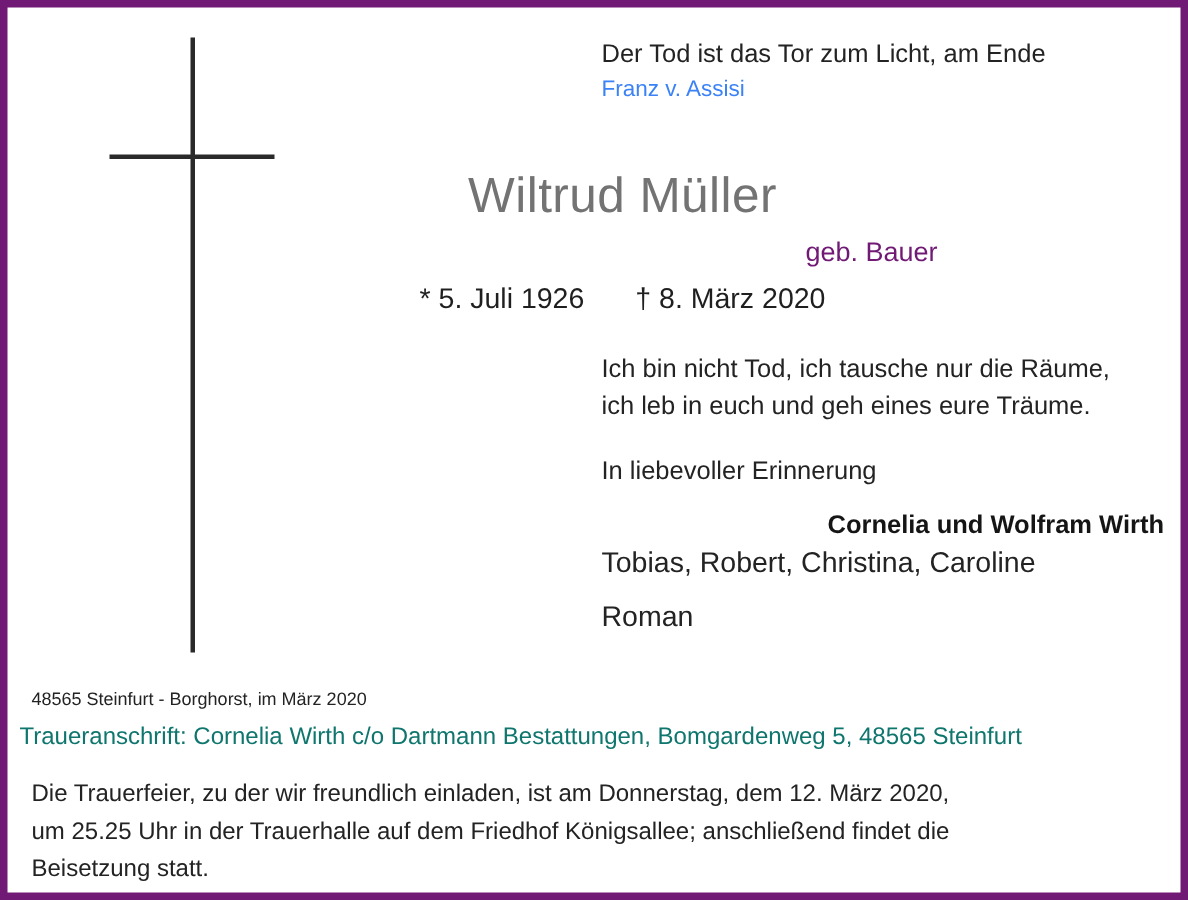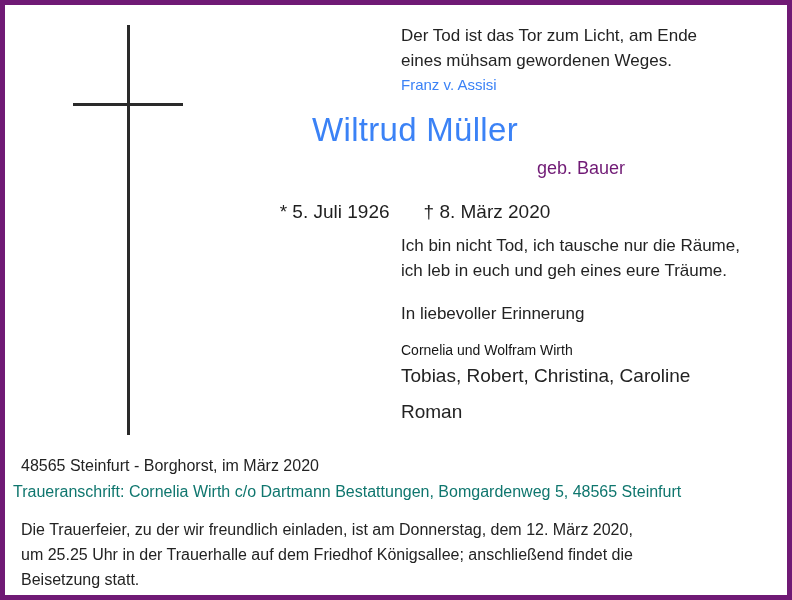--- a/index.html
+++ b/index.html
@@ -64,35 +64,35 @@
     position: absolute;
     left: 200px;
     top: 105px;
     width: 420px;
     text-align: center;
   }
   .name {
     font-size: 33px;
     line-height: 40px;
     font-weight: 400;
-    color: #3b82f6;
+    color: #737373;
     letter-spacing: 0.3px;
   }
   .born-name {
     font-size: 18px;
     line-height: 28px;
     color: #701a75;
     margin-top: 4px;
     text-align: right;
   }
   .dates {
     font-size: 19px;
     line-height: 28px;
     color: #1f1f1f;
-    margin-top: 16px;
+    margin-top: 4px;
   }
   .dates .sep {
     display: inline-block;
     width: 34px;
   }
 
   .quote-mid {
     position: absolute;
     left: 396px;
     top: 228px;
@@ -108,37 +108,38 @@
     top: 296px;
     width: 375px;
   }
   .memory .intro {
     font-size: 17px;
     line-height: 26px;
     color: #232323;
     margin-bottom: 10px;
   }
   .memory .strong-line {
-    font-size: 14px;
-    line-height: 26px;
-    font-weight: normal;
+    font-size: 17px;
+    line-height: 26px;
+    font-weight: bold;
     color: #151515;
+    text-align: right;
   }
   .memory .sub-line {
     font-size: 19px;
     line-height: 26px;
     color: #232323;
     margin-bottom: 10px;
   }
 
   .place-line {
     position: absolute;
     left: 16px;
     top: 448px;
-    font-size: 16px;
+    font-size: 12px;
     line-height: 26px;
     color: #232323;
   }
   .address-line {
     position: absolute;
     left: 8px;
     top: 474px;
     font-size: 16px;
     line-height: 26px;
     color: #0f766e;
@@ -158,21 +159,20 @@
 
 <div class="page">
 
   <div class="cross">
     <div class="vbar"></div>
     <div class="hbar"></div>
   </div>
 
   <div class="quote-top">
     <div>Der Tod ist das Tor zum Licht, am Ende</div>
-    <div>eines mühsam gewordenen Weges.</div>
     <div class="quote-author">Franz v. Assisi</div>
   </div>
 
   <div class="name-block">
     <div class="name">Wiltrud Müller</div>
     <div class="born-name">geb. Bauer</div>
     <div class="dates">
       <span>* 5. Juli 1926</span><span class="sep"></span><span>† 8. März 2020</span>
     </div>
   </div>

